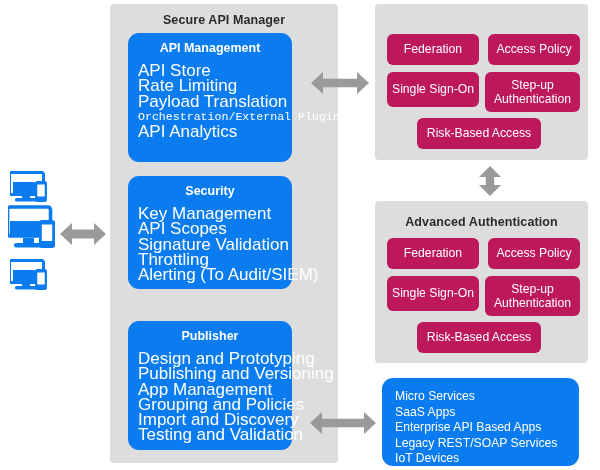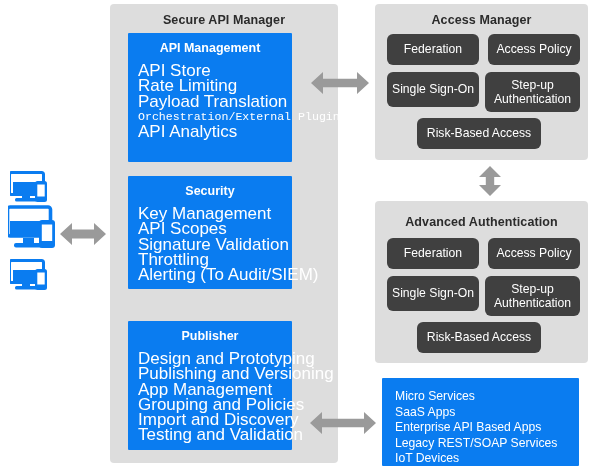--- a/index.html
+++ b/index.html
@@ -35,21 +35,21 @@
     font-size: 12.5px;
     font-weight: bold;
     color: #2b2b2b;
     letter-spacing: 0.1px;
   }
 
   
   .blue-box {
     position: absolute;
     background: #0a7cf0;
-    border-radius: 1px;
+    border-radius: 11px;
     box-sizing: border-box;
     color: #ffffff;
   }
   .blue-box-title {
     text-align: center;
     font-size: 12.5px;
     font-weight: bold;
     color: #ffffff;
     padding-top: 8px;
     line-height: 14px;
@@ -75,21 +75,21 @@
   .plain-list li {
     font-size: 12.2px;
     line-height: 15.5px;
     color: #ffffff;
     white-space: nowrap;
   }
 
   
   .pill {
     position: absolute;
-    background: #404040;
+    background: #be185d;
     border-radius: 6px;
     color: #ffffff;
     font-size: 12.2px;
     display: flex;
     align-items: center;
     justify-content: center;
     text-align: center;
     line-height: 14.5px;
     box-sizing: border-box;
   }
@@ -192,21 +192,20 @@
     </div>
   </div>
 
   <div class="arrow" style="left:311px; top:70px;">
     <svg width="58" height="26" viewBox="0 0 58 26">
       <path d="M0 13 L12 2 L12 8.8 L46 8.8 L46 2 L58 13 L46 24 L46 17.2 L12 17.2 L12 24 Z" fill="#9a9a9a"></path>
     </svg>
   </div>
 
   <div class="panel" style="left:375px; top:4px; width:213px; height:156px;">
-    <div class="panel-title" style="top:9px;">Access Manager</div>
 
     <div class="pill" style="left:12px; top:30px; width:92px; height:31px;">Federation</div>
     <div class="pill" style="left:113px; top:30px; width:92px; height:31px;">Access Policy</div>
     <div class="pill" style="left:12px; top:68px; width:92px; height:35px;">Single Sign-On</div>
     <div class="pill" style="left:110px; top:68px; width:95px; height:40px;">Step-up Authentication</div>
     <div class="pill" style="left:42px; top:114px; width:124px; height:31px;">Risk-Based Access</div>
   </div>
 
   <div class="arrow" style="left:477px; top:166px;">
     <svg width="26" height="30" viewBox="0 0 26 30">

